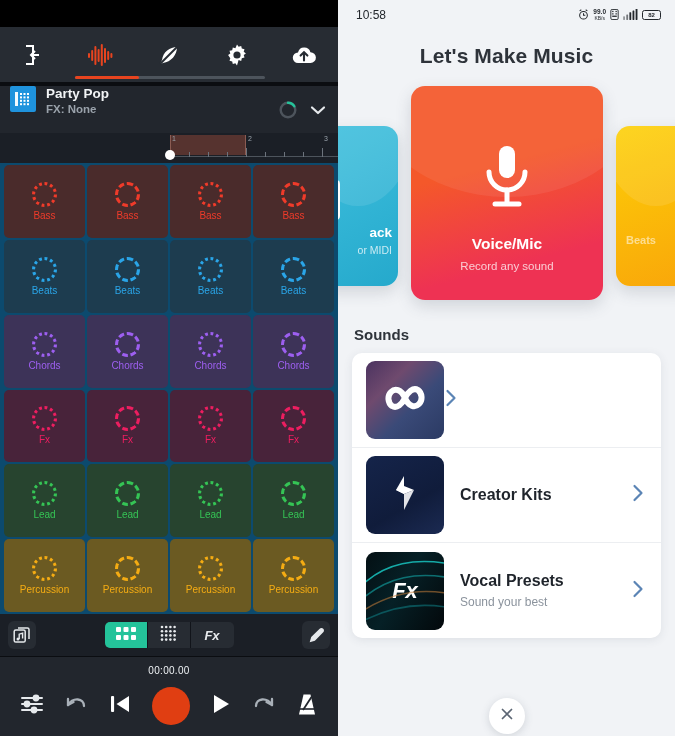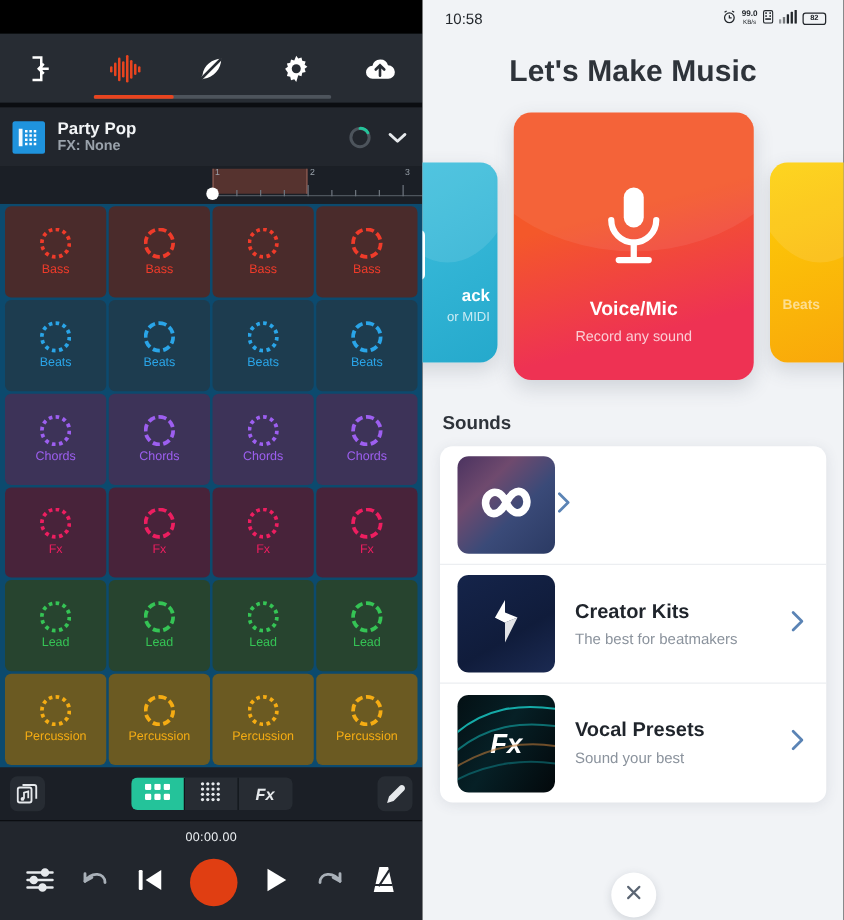--- a/index.html
+++ b/index.html
@@ -42,21 +42,21 @@
   }
   #nav-underline-active {
     position: absolute; left: 0; top: 0;
     width: 64px; height: 3px; background: #e8441f; border-radius: 2px;
   }
 
   
   #track-sep { height: 4px; background: #0b0d11; }
   #track-header {
     height: 47px; background: #22262d;
-    display: flex; align-items: center; padding: 0 10px;
+    display: flex; padding: 0 10px;
   }
   #track-icon {
     width: 26px; height: 26px; background: #1f93dd;
     border-radius: 2px; margin-right: 10px;
     display: flex; align-items: center; justify-content: center;
     flex: 0 0 auto;
   }
   #track-text { flex: 1; min-width: 0; line-height: 1.15; }
   #track-name { color: #f2f4f6; font-size: 13.5px; font-weight: bold; }
   #track-fx { color: #9aa2ab; font-size: 11.5px; margin-top: 1px; font-weight: bold; }
@@ -160,21 +160,21 @@
   #net-speed-val { font-size: 6.5px; font-weight: bold; color: #23272c; }
   #net-speed-unit { font-size: 5px; color: #23272c; }
   #battery {
     border: 1px solid #23272c; border-radius: 2.5px;
     width: 19px; height: 10px; display: flex; align-items: center;
     justify-content: center; position: relative;
   }
   #battery-text { font-size: 6px; color: #23272c; font-weight: bold; }
 
   #phone-title {
-    text-align: center; font-size: 24px; font-weight: bold;
+    text-align: center; font-size: 21px; font-weight: bold;
     color: #2e333a; margin-top: 14px; letter-spacing: .1px;
   }
 
   
   #carousel {
     position: relative; height: 228px; margin-top: 18px;
   }
   .card {
     position: absolute; border-radius: 14px; overflow: hidden;
     box-shadow: 0 6px 16px rgba(60,70,90,.18);
@@ -661,21 +661,20 @@
         <div class="sound-row">
           <div class="thumb" style="background: linear-gradient(150deg, rgb(21, 36, 74) 0%, rgb(16, 28, 59) 60%, rgb(27, 42, 82) 100%);">
             <span><svg width="42" height="42" viewBox="0 0 42 42" fill="#ffffff">
                 <path d="M20 4 L20 22 L12 18 Z"></path>
                 <path d="M20 22 L20 38 L30 18 Z" opacity=".88"></path>
                 <path d="M12 18 L20 22 L30 18 L20 14 Z"></path>
               </svg></span>
           </div>
           <div class="sound-text">
             <div class="sound-title">Creator Kits</div>
-            <div class="sound-sub">The best for beatmakers</div>
           </div>
           <span class="chev"><svg width="14" height="20" viewBox="0 0 14 20" fill="none" stroke="#5b84b5" stroke-width="2.2" stroke-linecap="round" stroke-linejoin="round">
               <path d="M3.5 3 L10.5 10 L3.5 17"></path>
             </svg></span>
         </div>
         <div class="sound-row">
           <div class="thumb" style="background: linear-gradient(120deg, rgb(4, 16, 20) 0%, rgb(6, 32, 38) 45%, rgb(3, 8, 11) 100%);">
             <span style="color: rgb(255, 255, 255); font-size: 22px; font-weight: bold; font-style: italic;">Fx</span>
             <div style="position: absolute; inset: 0px;"><svg width="78" height="78" viewBox="0 0 78 78" fill="none" stroke-width="1.6">
                 <path d="M-5 34 C20 10 50 6 85 12" stroke="#19c4c0" opacity=".85"></path>

